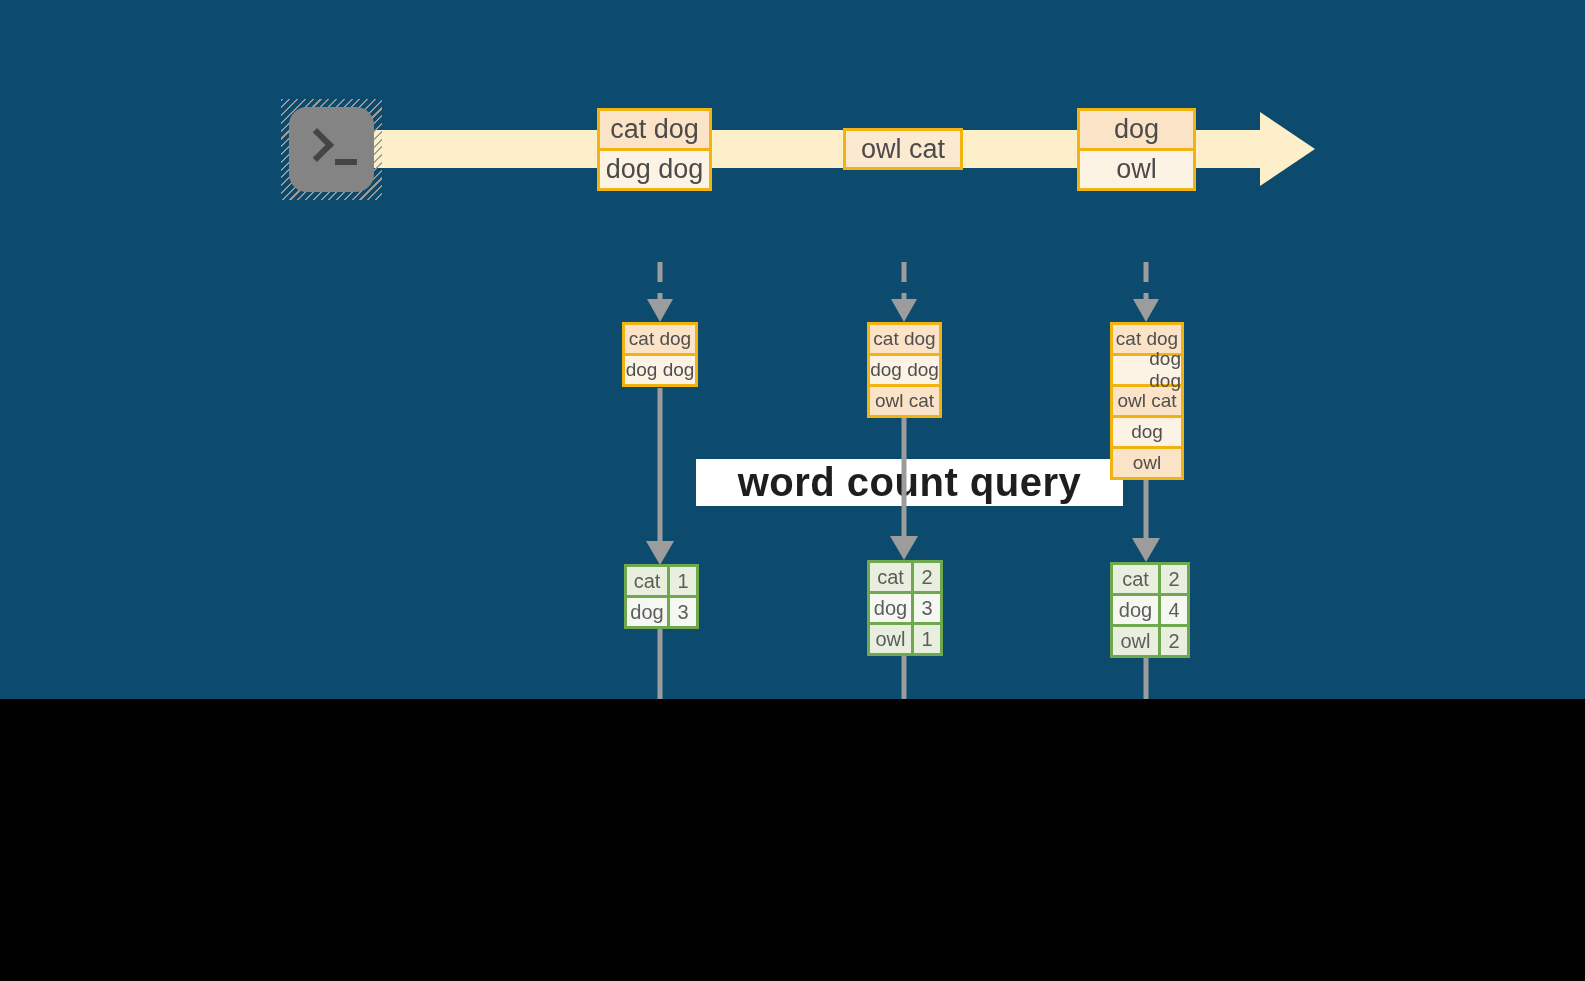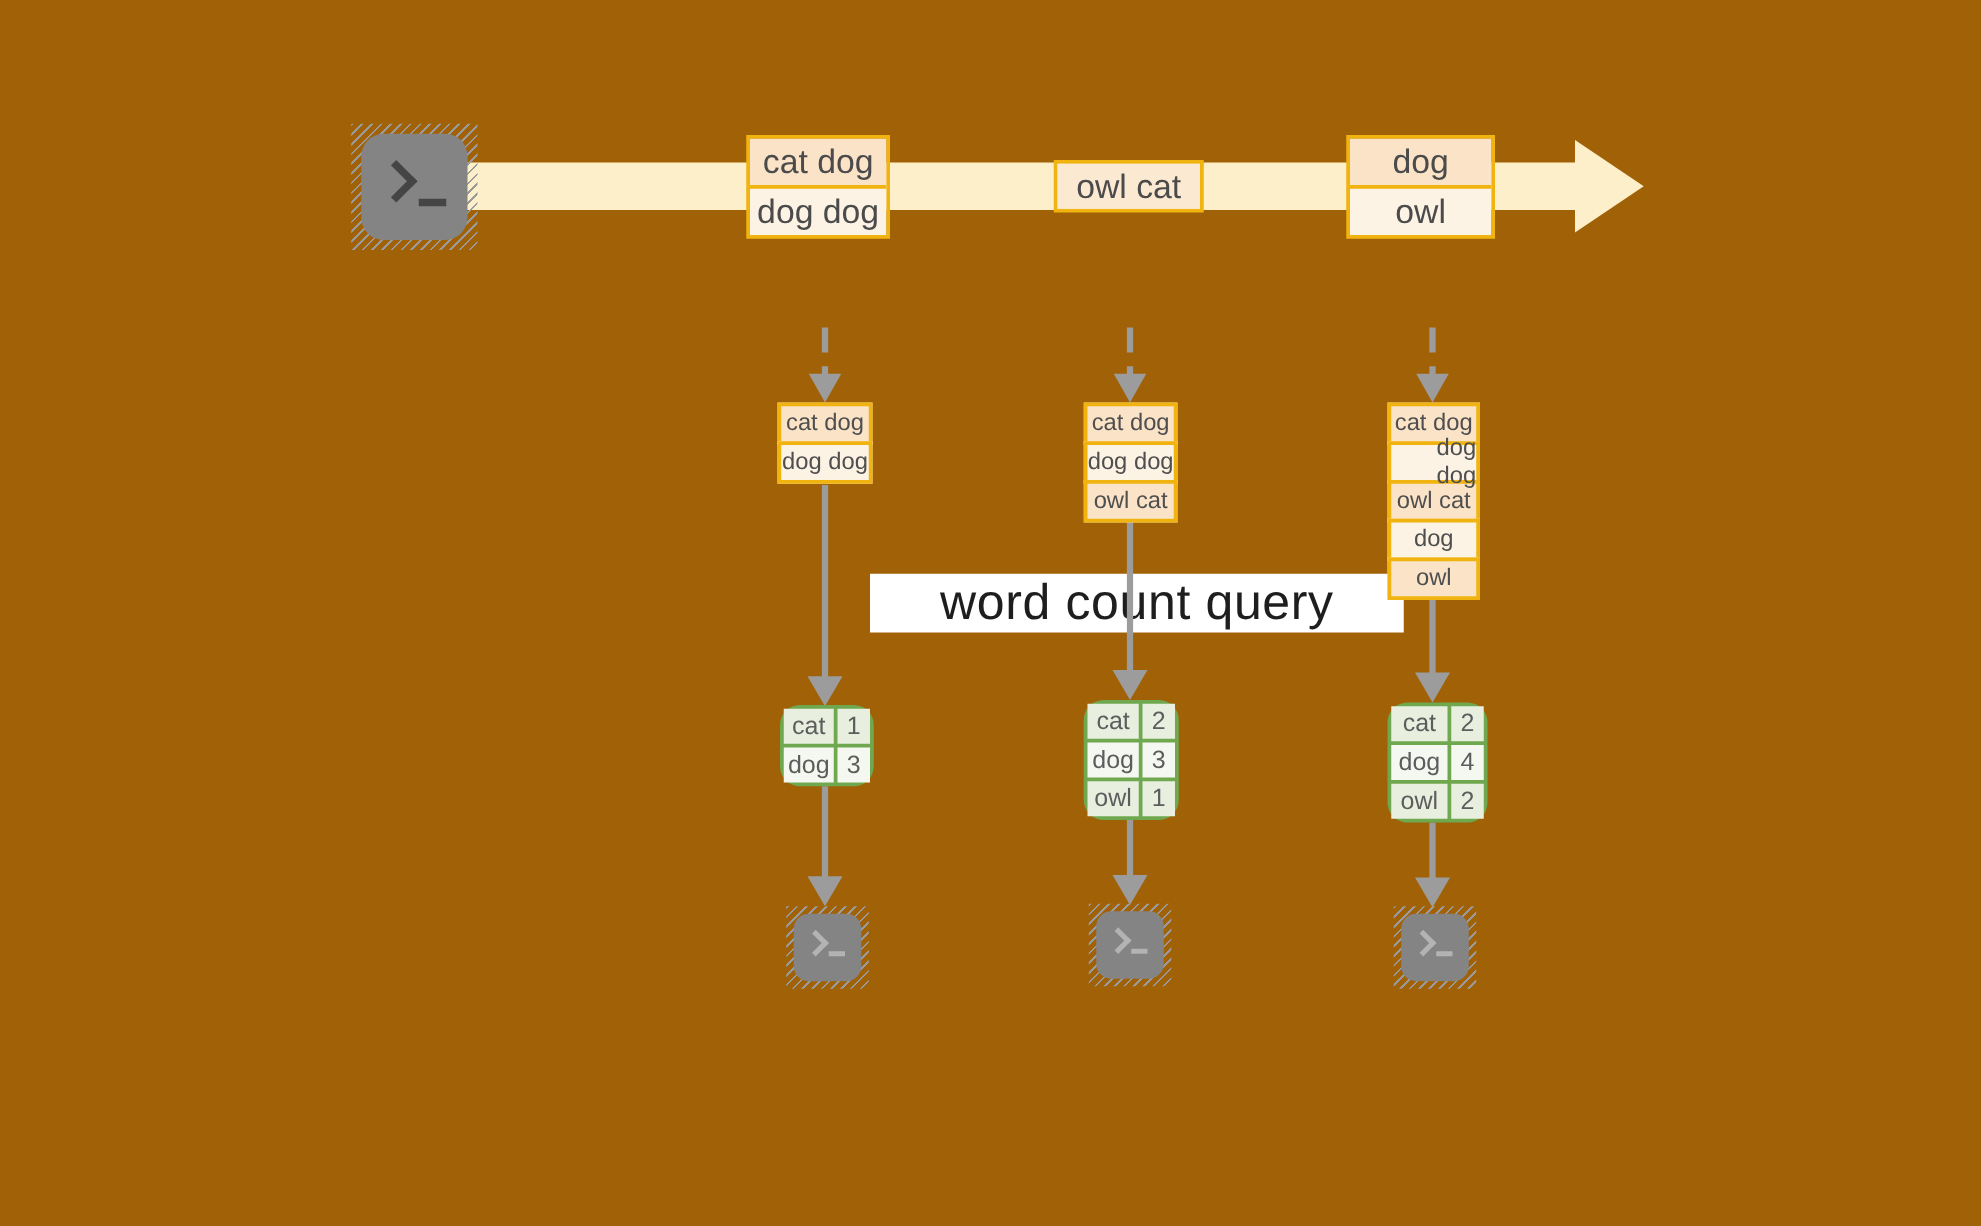--- a/index.html
+++ b/index.html
@@ -1,17 +1,17 @@
 <!DOCTYPE html>
 <html><head>
 <meta charset="utf-8">
 <style>
   html,body{margin:0;padding:0;background:#000;}
   .canvas{
-    position:relative;width:1585px;height:981px;background:#a16207;overflow:hidden;
+    position:relative;width:1585px;height:699px;background:#0c4a6e;overflow:hidden;
     font-family:"Liberation Sans","DejaVu Sans",sans-serif;
   }
   .abs{position:absolute;}
 
   
   .shaft{left:348px;top:130px;width:914px;height:38px;background:#fcefca;z-index:1;}
   .shaft-head{left:1260px;top:112px;width:0;height:0;z-index:1;
     border-top:37px solid transparent;border-bottom:37px solid transparent;border-left:55px solid #fcefca;}
 
   
@@ -26,25 +26,25 @@
   
   .stk{z-index:4;}
   .stkrow{box-sizing:border-box;height:34px;border:3px solid #f0b310;
           display:flex;align-items:center;justify-content:center;
           font-size:19px;color:#4f4f4f;}
   .stkrow:not(:first-child){margin-top:-3px;}
 
   
   .band{left:696px;top:459px;width:427px;height:47px;background:#ffffff;z-index:2;
         display:flex;align-items:center;justify-content:center;
-        font-size:40px;font-weight:400;color:#1e1e1e;letter-spacing:0.5px;}
+        font-size:40px;font-weight:700;color:#1e1e1e;letter-spacing:0.5px;}
 
   
   .gtable{z-index:4;background:#6fa84f;padding:3px;box-sizing:border-box;
-          display:grid;grid-template-columns:1fr 26px;gap:3px;border-radius:16px;}
+          display:grid;grid-template-columns:1fr 26px;gap:3px;}
   .gcell{height:28px;display:flex;align-items:center;justify-content:center;
          font-size:20px;color:#5d5d5d;}
   .cell-g{background:#e8efdf;}
   .cell-w{background:#f5f8f1;}
 
   
   .arrows{left:0;top:0;z-index:3;pointer-events:none;}
 
   
   .term{z-index:4;background:repeating-linear-gradient(135deg,#9a9a9a 0 1.5px,transparent 1.5px 5.5px);}

